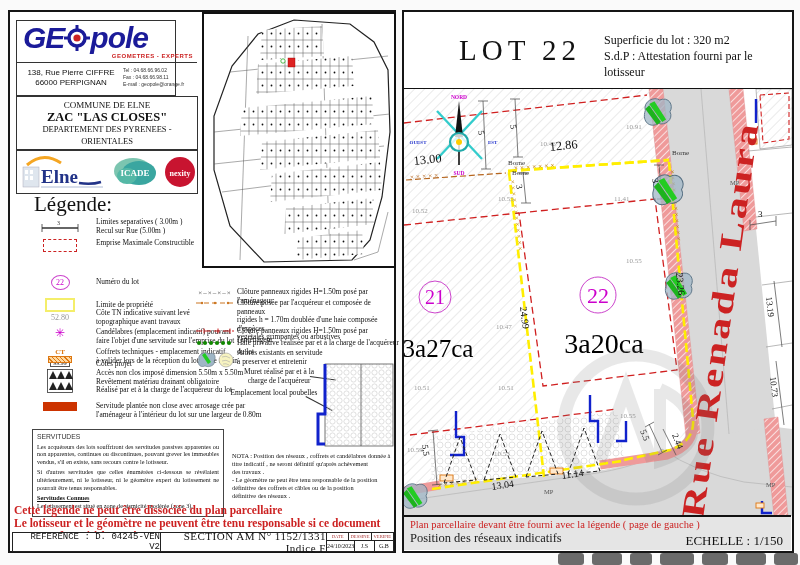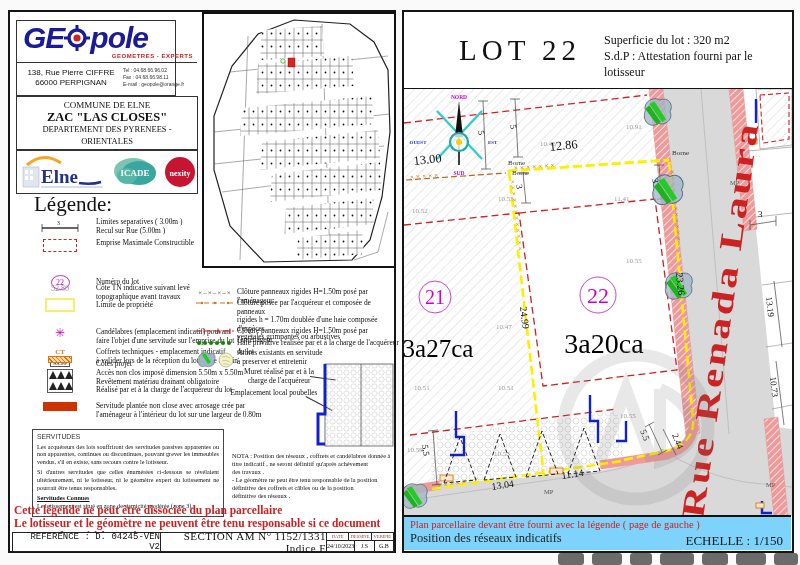--- a/index.html
+++ b/index.html
@@ -40,21 +40,21 @@
   .mini{flex:1;display:flex;flex-direction:column;}
   .mini .hr{display:flex;flex:1;border-bottom:1px solid #222;}
   .mini .vr{display:flex;flex:1.4;}
   .mini .c{flex:1;border-right:1px solid #222;font-size:4.6px;display:flex;align-items:center;justify-content:center;color:#a33;}
   .mini .v{flex:1;border-right:1px solid #222;font-size:6px;display:flex;align-items:center;justify-content:center;color:#111;}
   .mini .c:last-child,.mini .v:last-child{border-right:none;}
   
   .lot-title{font-size:29px;letter-spacing:5px;}
   .sup{font-size:12px;line-height:16px;}
   .plan-wrap{border-top:1.5px solid #111;overflow:hidden;}
-  .rfoot{border-top:2px solid #111;box-sizing:border-box;background:#7dd3fc;padding:2px 6px;}
+  .rfoot{border-top:2px solid #111;box-sizing:border-box;background:#e5e5e5;padding:2px 6px;}
   .rf1{color:#cc2222;font-size:10.5px;line-height:12px;}
   .rf2{color:#222;font-size:12.5px;line-height:14px;}
   .rfscale{font-size:13px;}
   .arrowline{background:#333;height:1px;transform-origin:0 0;}
   svg text{font-family:"Liberation Serif",serif;}
   .xm{font-family:"Liberation Sans",sans-serif;}
 </style>
 </head>
 <body>
 
@@ -179,21 +179,21 @@
     <span class="ltxt" style="padding-top:3px;">Limite de propriété</span>
   </div>
 
   <div class="s lrow" style="left:14px;top:263px;width:230px;">
     <span class="lsym">
         <span style="display:inline-block;width:17px;height:13px;border:1px solid #cc44cc;border-radius:50%;color:#cc00cc;font-size:8px;text-align:center;line-height:13px;">22</span>
       </span>
     <span class="ltxt" style="padding-top:3px;">Numéro du lot</span>
   </div>
 
-  <div class="s lrow" style="left:14px;top:272px;width:230px;">
+  <div class="s lrow" style="left:14px;top:297px;width:230px;align-items:center;">
     <span class="lsym gray" style="font-size:8px;">52.80</span>
     <span class="ltxt">Côte TN indicative suivant levé
 topographique avant travaux</span>
   </div>
 
   <div class="s lrow" style="left:14px;top:301px;width:230px;margin-top:46px;">
     <span class="lsym">
         <span style="font-size:6px;border:0.8px solid #555;padding:0 2px;">99.99</span>
       </span>
     <span class="ltxt" style="padding-top:1px;">Côtes projet</span>

